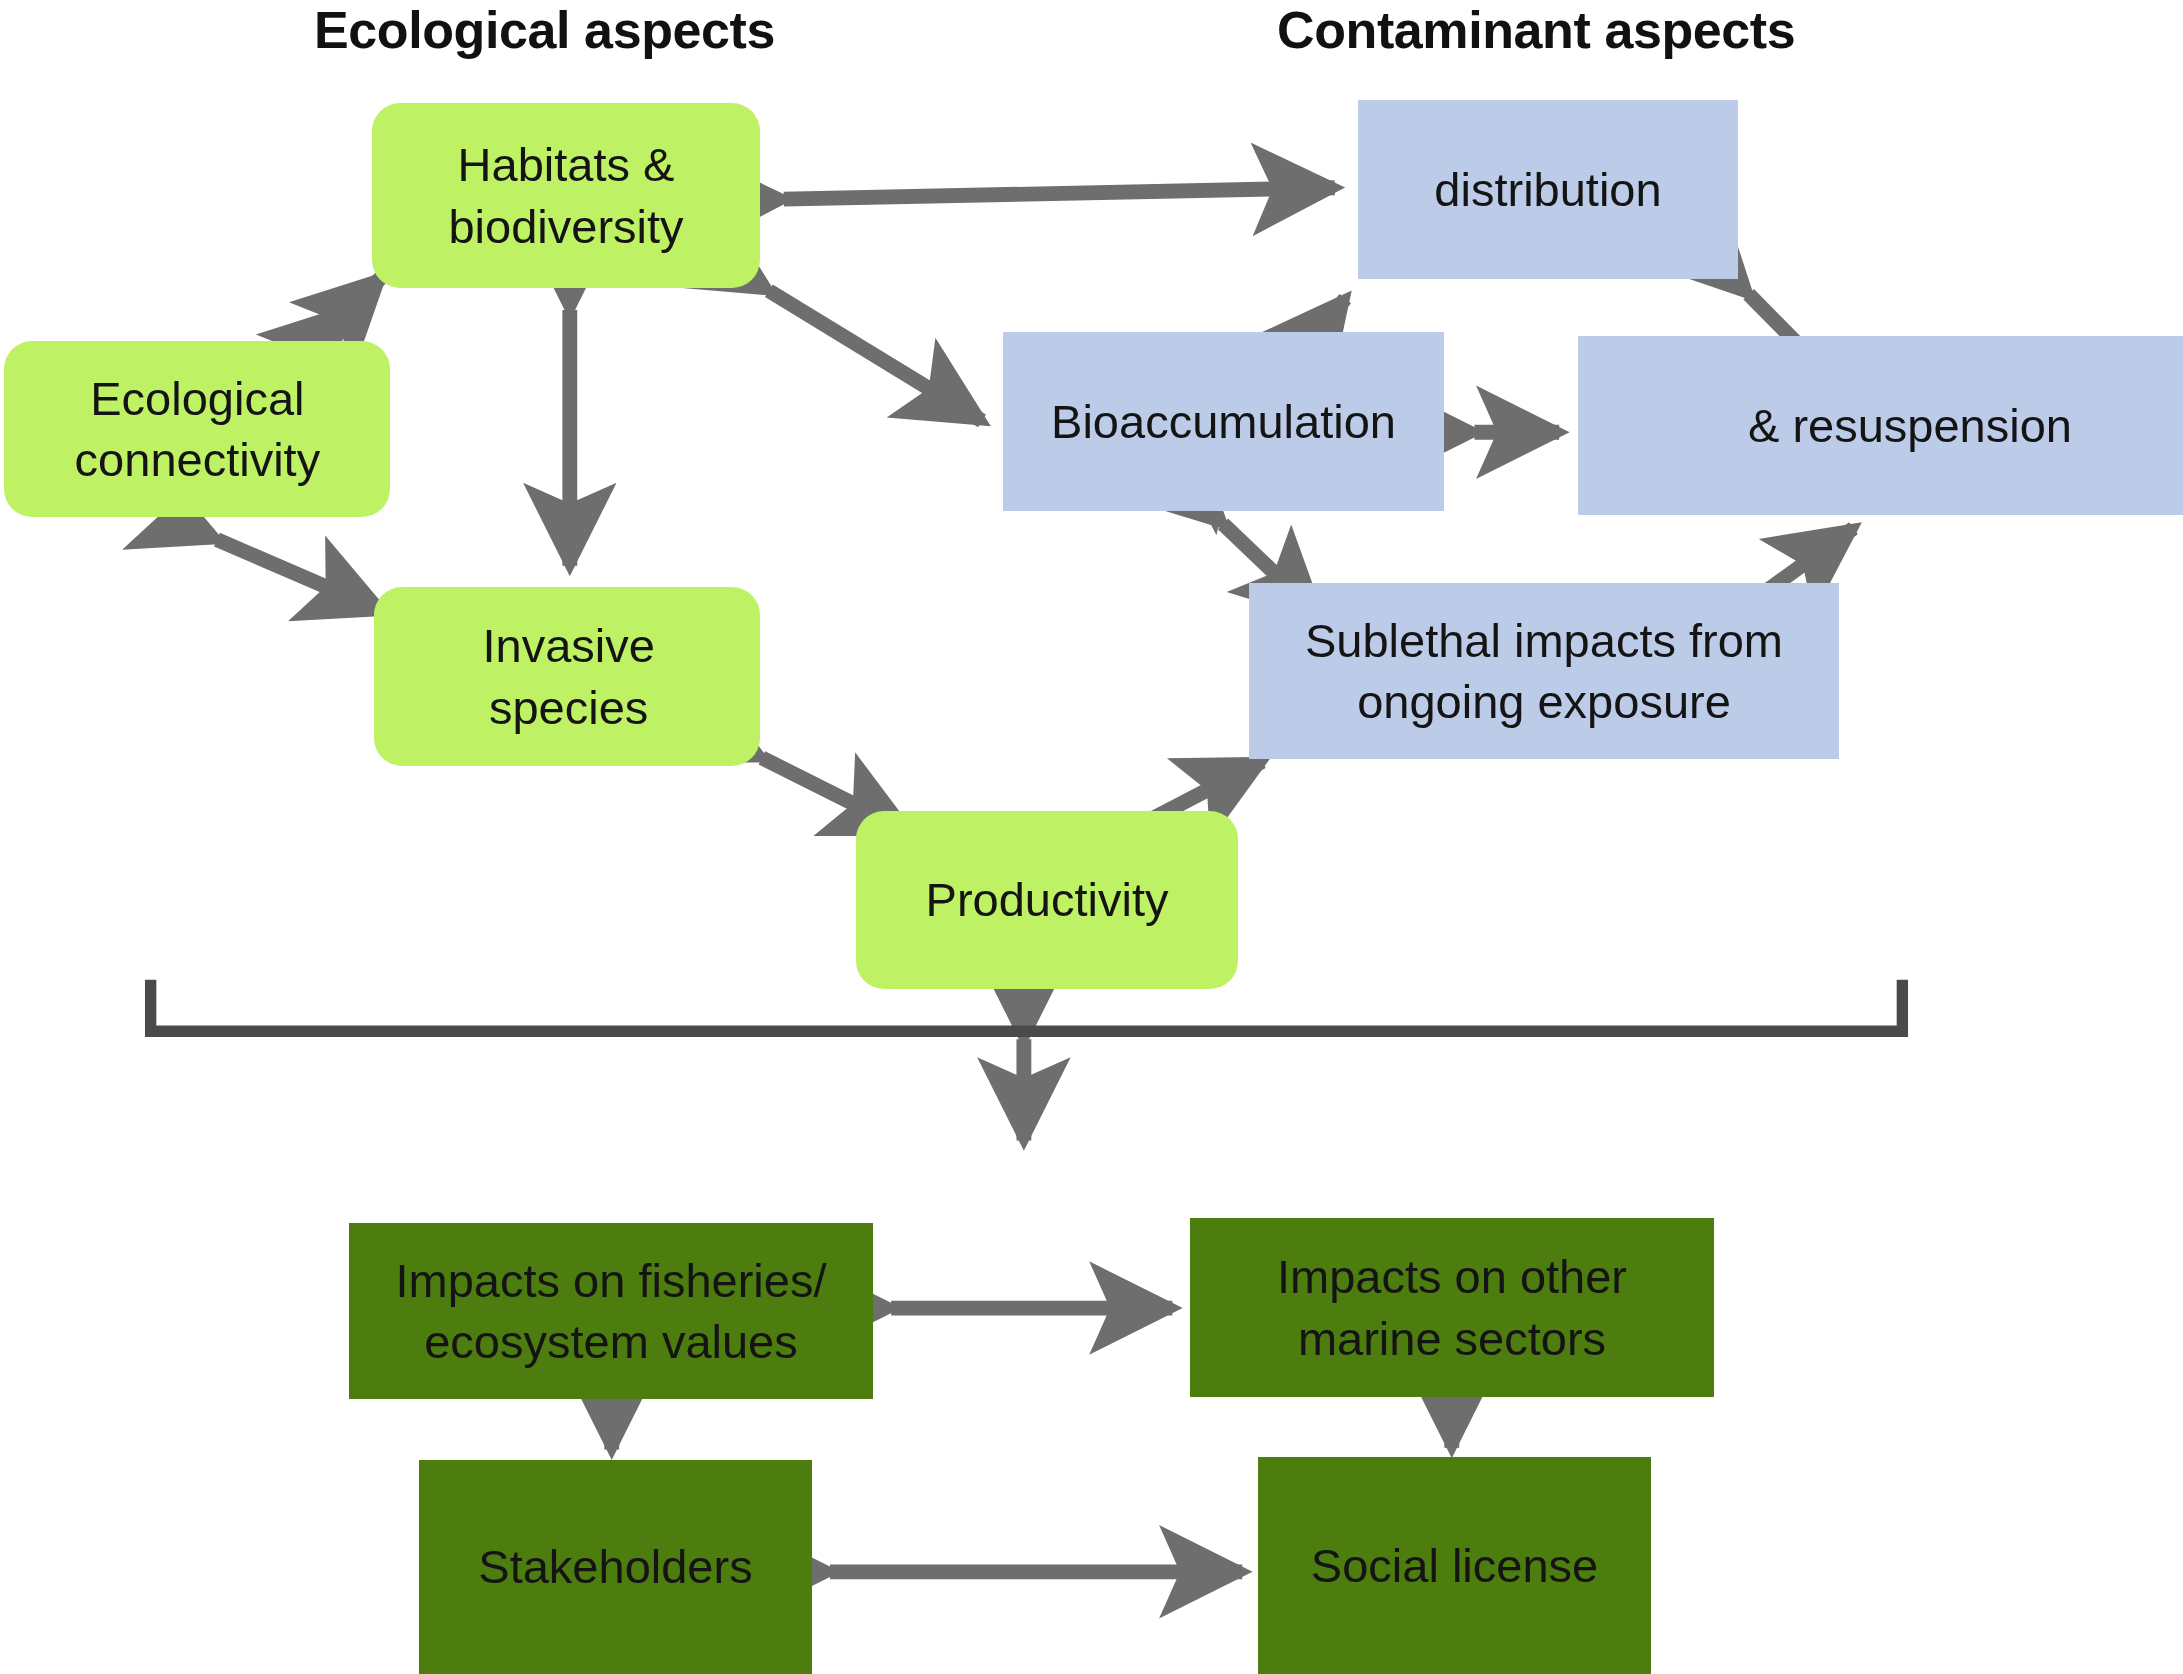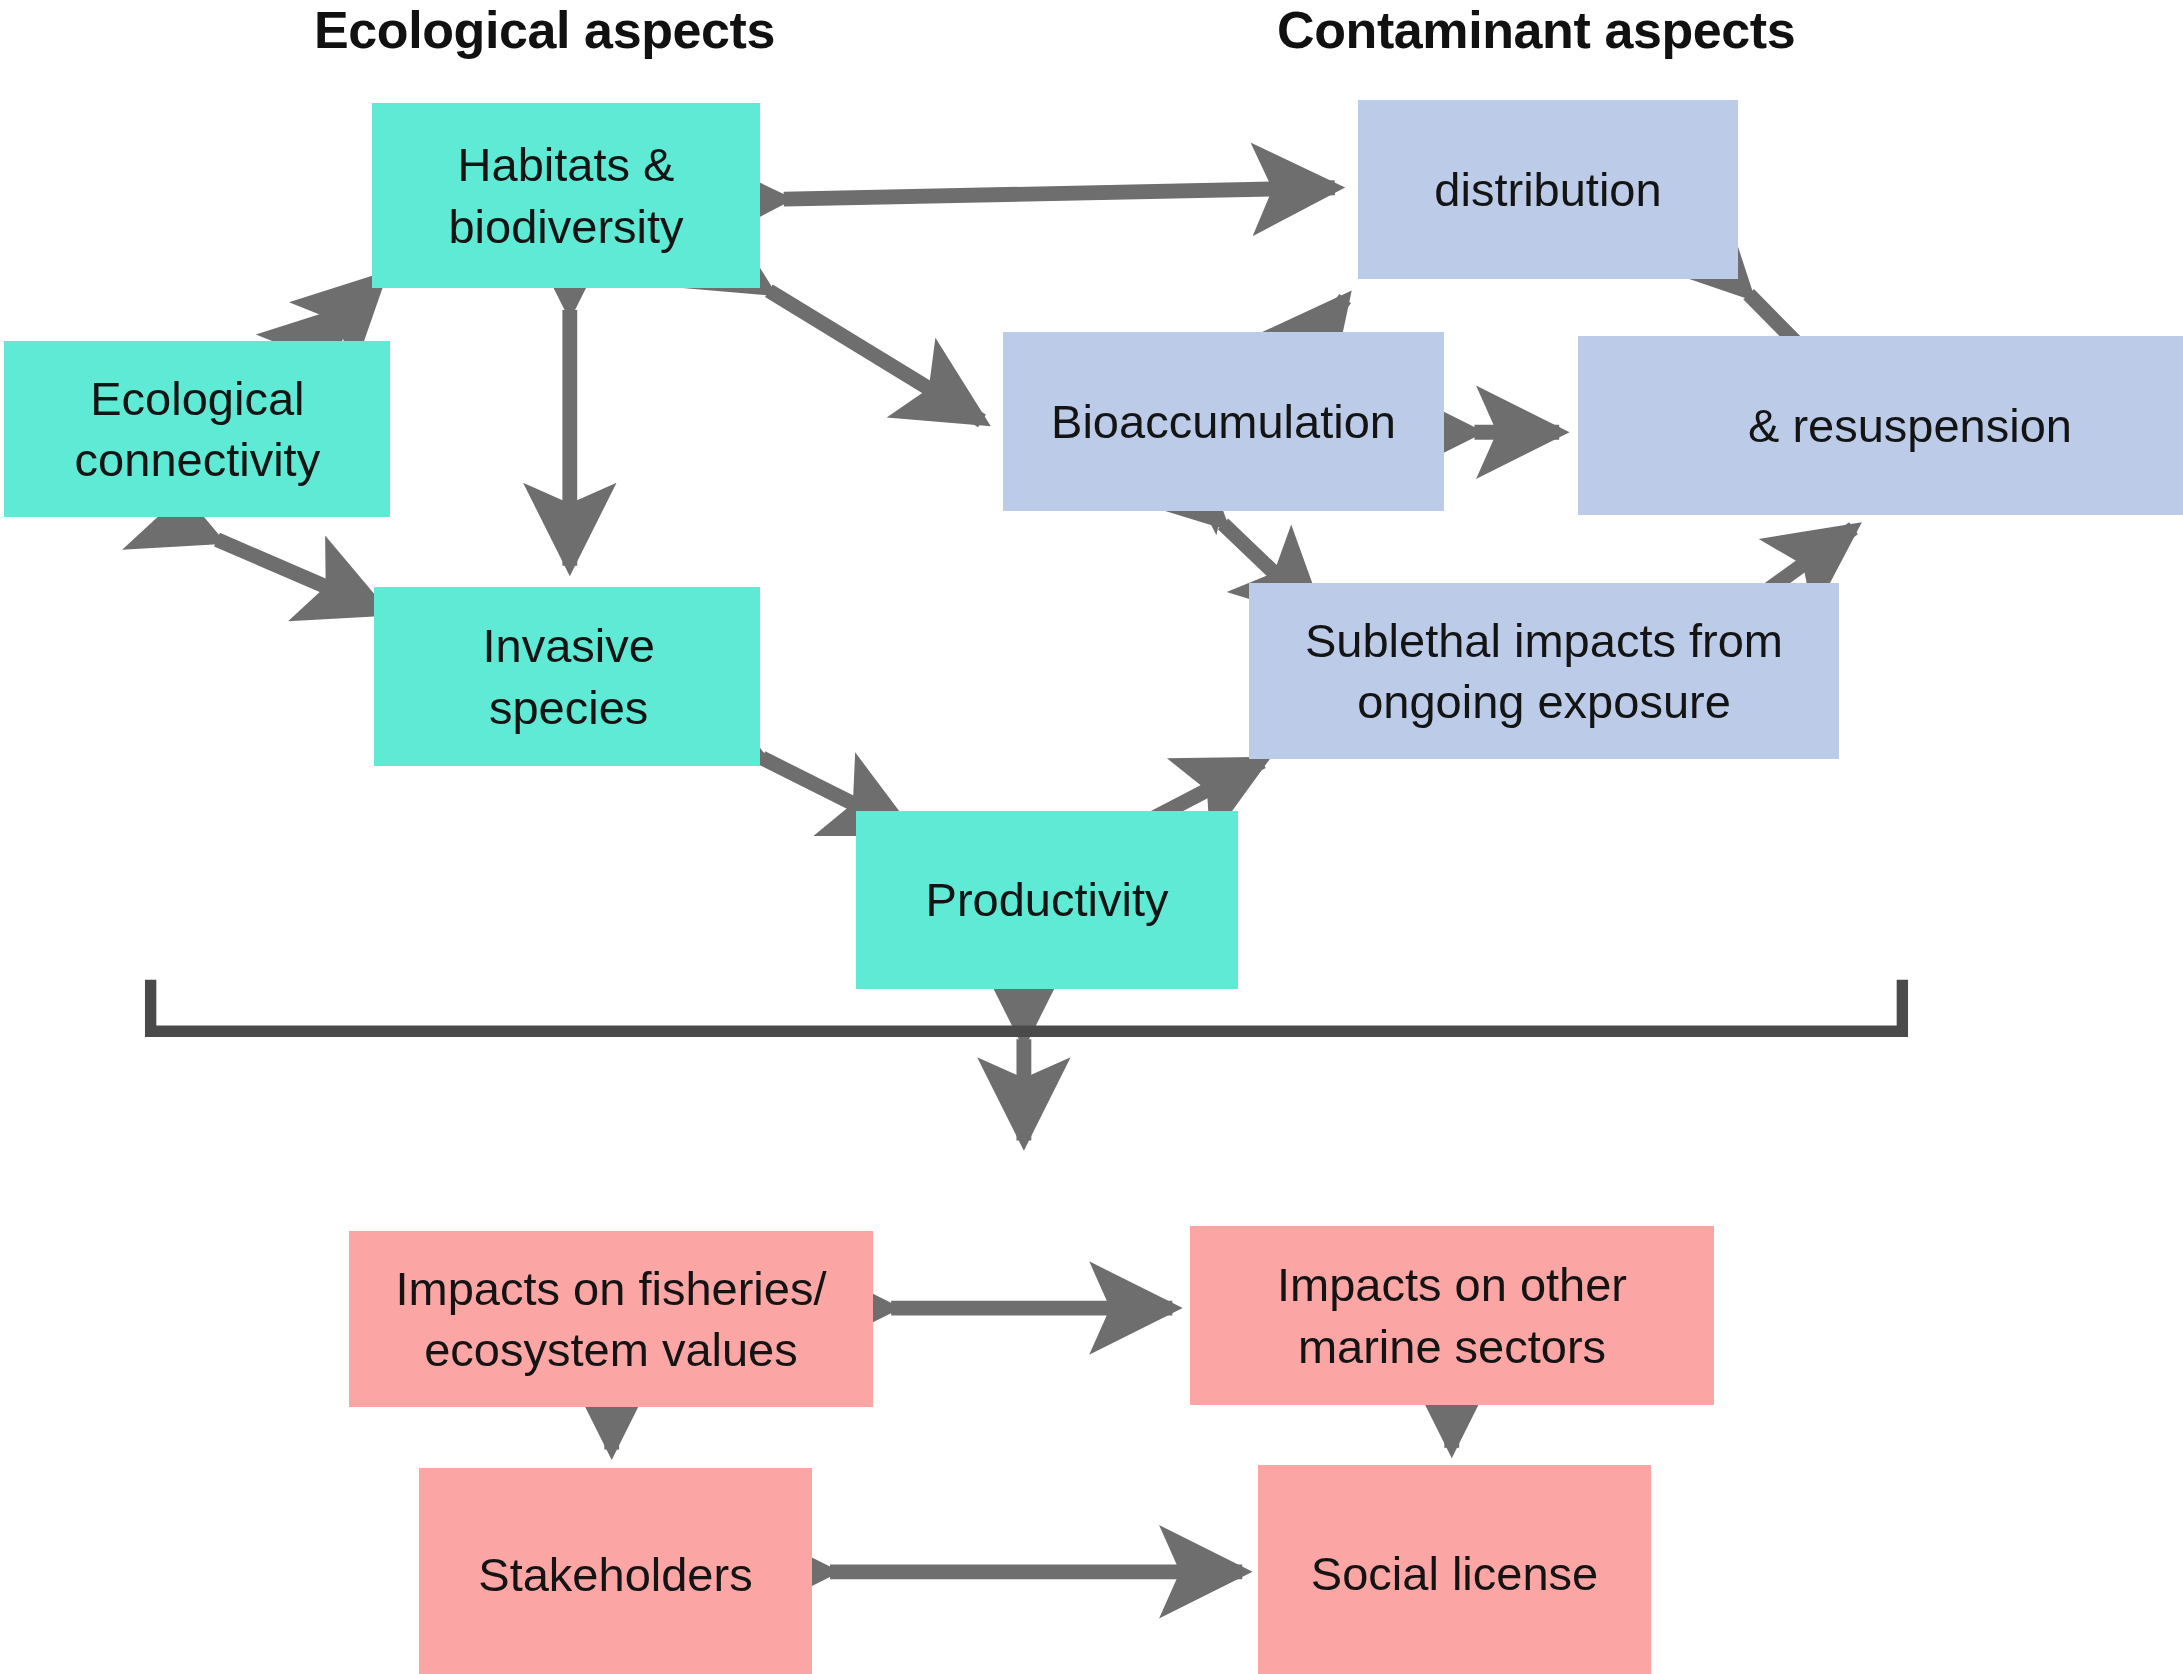--- a/index.html
+++ b/index.html
@@ -31,23 +31,23 @@
     align-items: center;
     justify-content: center;
     text-align: center;
     color: #141414;
     font-size: 47px;
     line-height: 1.30;
     padding: 3.5px 8.7px;
     box-sizing: border-box;
     z-index: 3;
   }
-  .node.teal { background: #5eead4; }
+  .node.teal { background: #bef264; border-radius: 28px; }
   .node.blue { background: #BCCCE8; }
-  .node.purple { background: #fca5a5; margin-top: 8px; }
+  .node.purple { background: #4d7c0f; }
   .node span { display: block; }
   svg.edges {
     position: absolute;
     left: 0;
     top: 0;
     width: 2184px;
     height: 1674px;
     z-index: 1;
     pointer-events: none;
   }

